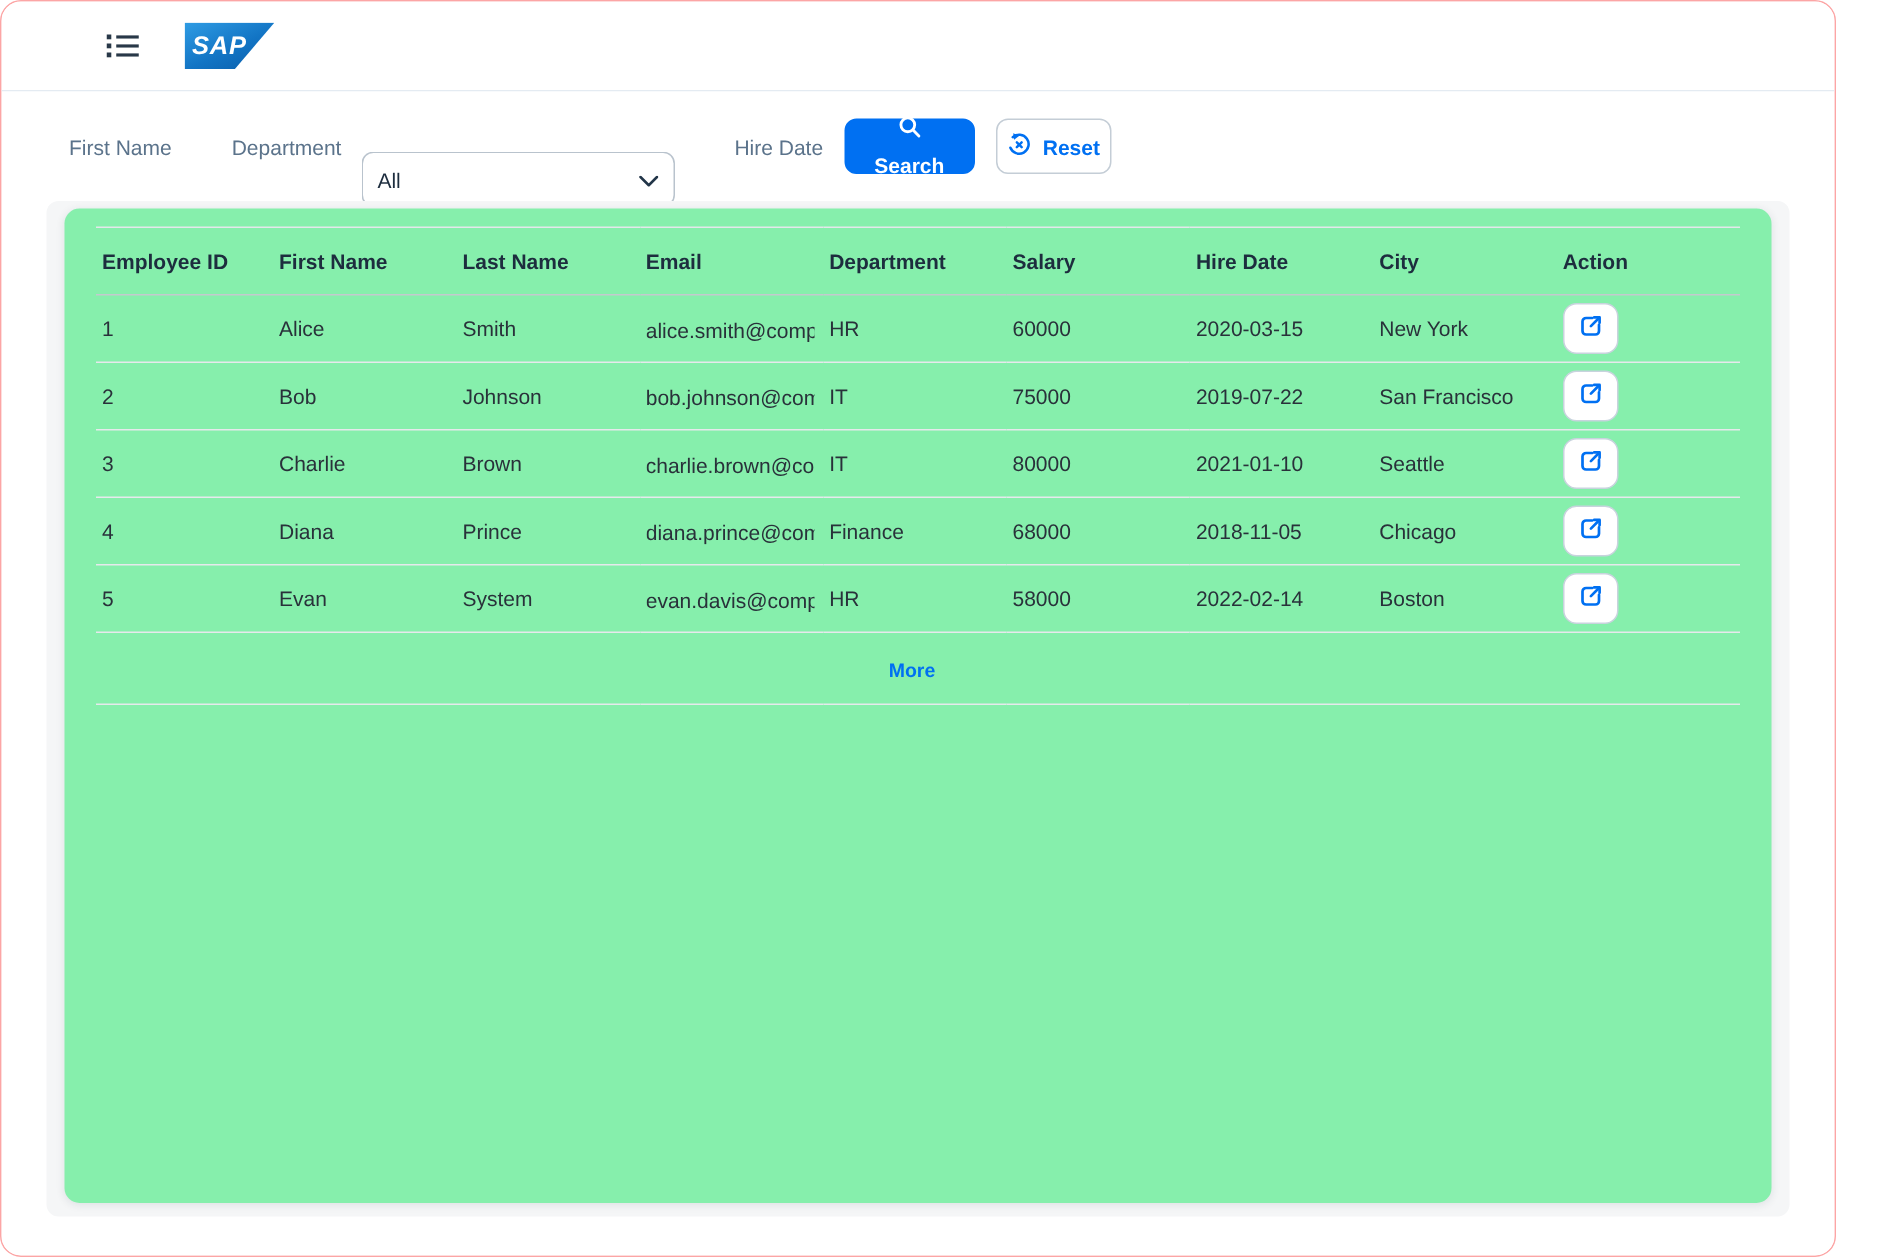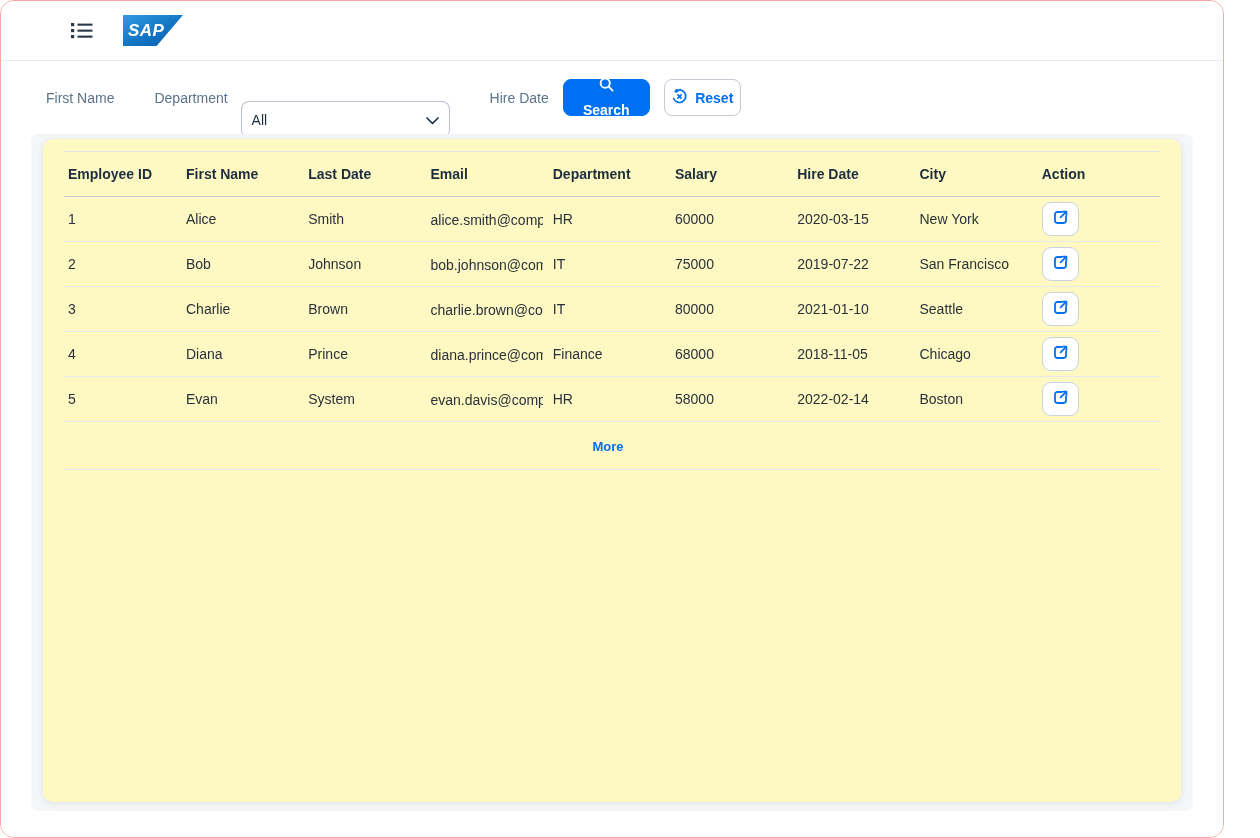--- a/index.html
+++ b/index.html
@@ -61,21 +61,21 @@
   .lbl-hire { margin-left:40px; }
 
   
   .content { position:absolute; left:0; right:0; top:133px; bottom:0; background:#fff; }
   .content-panel {
     position:absolute; left:30px; right:30px; top:0; bottom:26px;
     background:#f5f6f7; border-radius:8px;
   }
   .card {
     position:absolute; left:12px; right:12px; top:5px; bottom:9px;
-    background:#fef9c3; border-radius:10px; box-shadow:0 1px 6px rgba(34,53,72,.10);
+    background:#86efac; border-radius:10px; box-shadow:0 1px 6px rgba(34,53,72,.10);
     padding:12px 21px 0 21px; overflow:hidden;
   }
 
   table { width:100%; border-collapse:collapse; table-layout:fixed; }
   th, td {
     text-align:left; font-size:14px; height:45px; padding:0 12px 0 4px;
     vertical-align:middle; overflow:hidden; white-space:nowrap;
   }
   thead th {
     color:#1d2d3e; font-weight:bold;
@@ -165,21 +165,21 @@
               <col>
               <col>
               <col>
               <col>
               <col>
           </colgroup>
           <thead>
             <tr>
               <th>Employee ID</th>
               <th>First Name</th>
-              <th>Last Date</th>
+              <th>Last Name</th>
               <th>Email</th>
               <th>Department</th>
               <th>Salary</th>
               <th>Hire Date</th>
               <th>City</th>
               <th>Action</th>
             </tr>
           </thead>
           <tbody>
               <tr>

